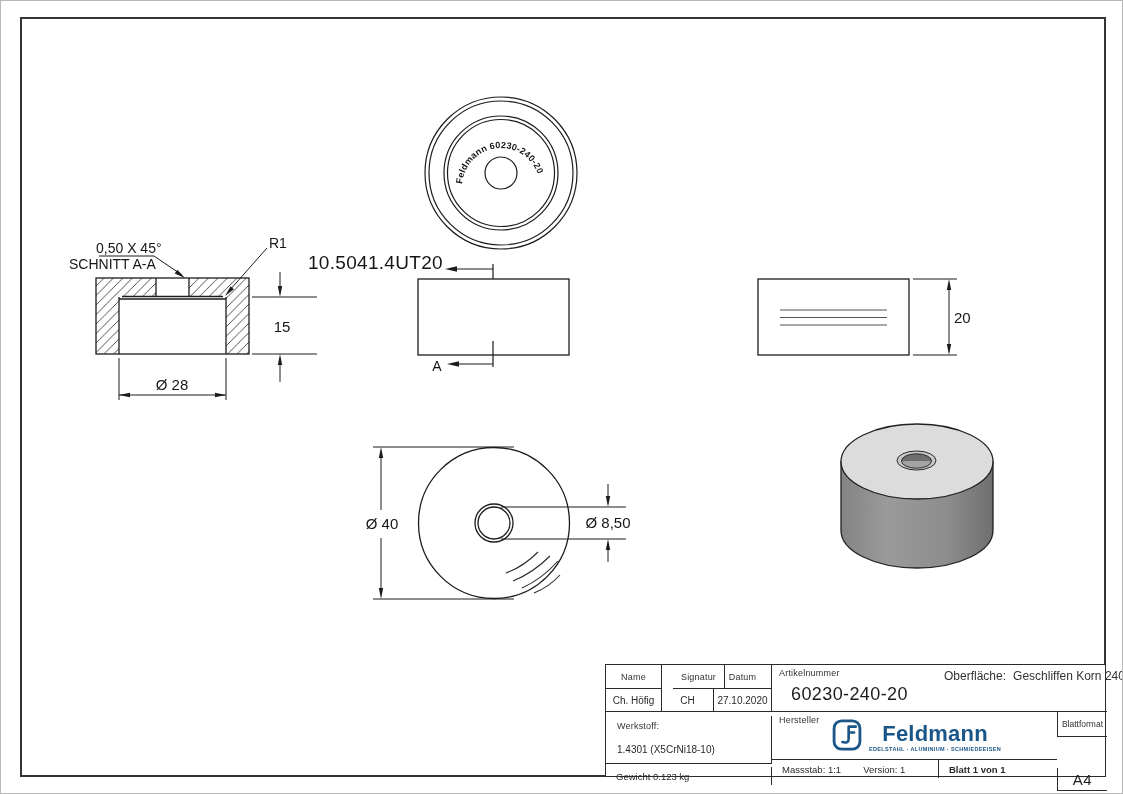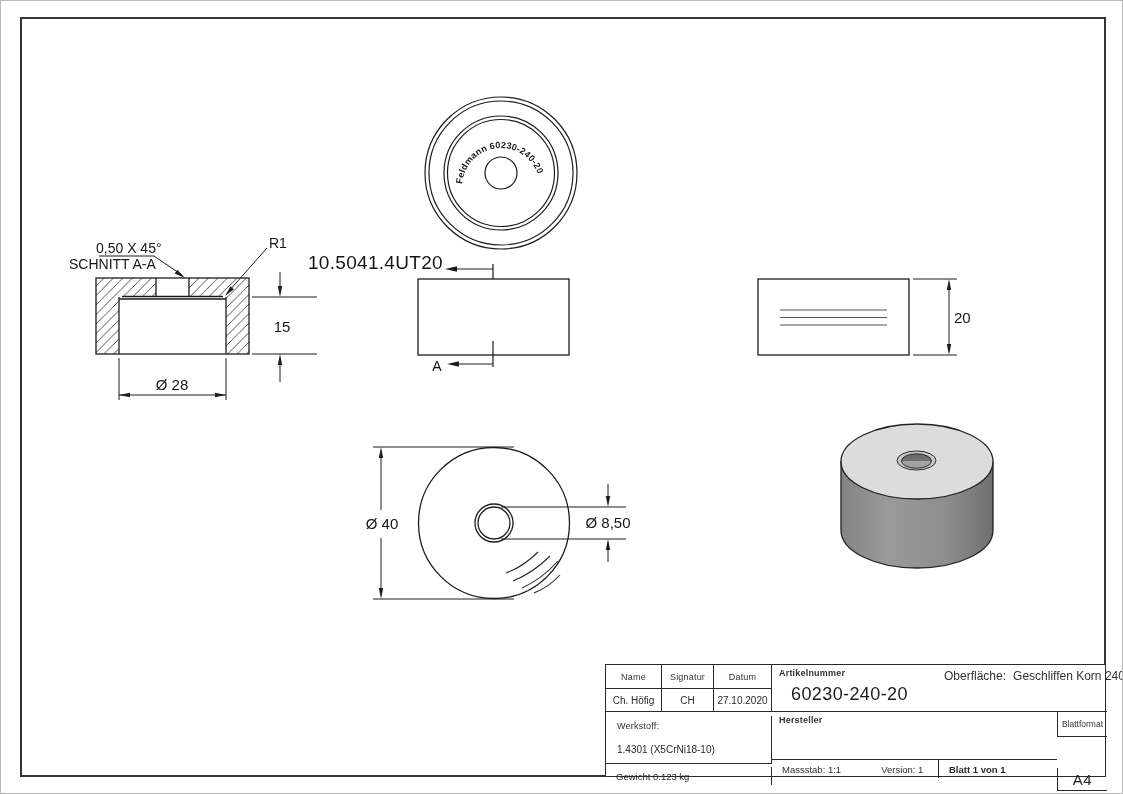--- a/index.html
+++ b/index.html
@@ -22,31 +22,31 @@
   .tblock{position:absolute;left:604px;top:663px;width:501px;height:113px;box-sizing:border-box;
           border:1px solid #2a2a2a;background:#fff;}
   .c{position:absolute;box-sizing:border-box;border-color:#2a2a2a;}
   .bb{border-bottom:1px solid #2a2a2a;text-align:center;} .br{border-right:1px solid #2a2a2a;} .bl{border-left:1px solid #2a2a2a;}
   .cent{display:flex;align-items:center;justify-content:center;}
   .lab{font-size:9px;color:#333;letter-spacing:.2px;}
   .val{font-size:10px;color:#2a2a2a;}
   .artnum{position:absolute;left:8px;top:19px;font-size:18px;letter-spacing:.4px;color:#1d1d1d;margin-left:11px;}
   .surface{position:absolute;left:172px;top:4px;font-size:12px;color:#333;white-space:nowrap;}
   .surface span{margin-right:7px;}
-  .cellpadlab{position:absolute;left:7px;top:3px;font-weight:bold;}
+  .cellpadlab{position:absolute;left:7px;top:3px;}
   
   .logo{position:absolute;left:60px;top:6px;display:flex;align-items:flex-start;}
   .logo-icon{width:30px;height:34px;margin-right:7px;}
   .logo-textcol{display:flex;flex-direction:column;}
   .logo-brand{font-size:22px;line-height:24px;font-weight:600;color:#1a5688;letter-spacing:.2px;margin-top:4px;}
   .logo-tag{font-size:5.5px;line-height:6px;color:#1a5688;letter-spacing:.35px;font-weight:700;white-space:nowrap;}
   .a4{font-size:15px;color:#1d1d1d;letter-spacing:.5px;}
   .fmt-lab{font-size:8.5px;color:#333;}
   .brow{font-size:9.5px;color:#2a2a2a;display:flex;align-items:center;padding-left:10px;}
-  .brow .sp2{margin-left:40px;}
+  .brow .sp2{margin-left:22px;}
 </style>
 </head>
 <body>
 
 <div class="page">
   <div class="frame"></div>
 
   <svg width="1123" height="794" viewBox="0 0 1123 794" style="position:absolute;left:0;top:0;" xmlns="http://www.w3.org/2000/svg">
     <defs>
       <pattern id="hatch" width="9.5" height="9.5" patternUnits="userSpaceOnUse">
@@ -160,21 +160,21 @@
       <ellipse cx="915.5" cy="459.5" rx="19.5" ry="9.5" fill="#c9c9c9" stroke="#2a2a2a" stroke-width="1"></ellipse>
       <ellipse cx="915.5" cy="460" rx="15" ry="7.2" fill="#a3a3a3" stroke="none"></ellipse>
       <path d="M900.5,460 A15,7.2 0 0 1 930.5,460 Z" fill="#6e6e6e" stroke="none"></path>
       <ellipse cx="915.5" cy="460" rx="15" ry="7.2" fill="none" stroke="#2a2a2a" stroke-width="1"></ellipse>
     </g>
   </svg>
 
   <div class="tblock">
 
     <div class="c br bb cent lab" style="left:0;top:0;width:56px;height:24px;">Name</div>
-    <div class="c br bb cent lab" style="left:56px;top:0;width:52px;height:24px;">Signatur</div>
+    <div class="c br bb cent lab" style="left:67px;top:0;width:52px;height:24px;">Signatur</div>
     <div class="c br bb cent lab" style="left:108px;top:0;width:58px;height:24px;">Datum</div>
 
     <div class="c bb" style="left:166px;top:0;width:335px;height:47px;">
       <div class="lab cellpadlab">Artikelnummer</div>
       <div class="artnum">60230-240-20</div>
       <div class="surface">
         <span>Oberfläche:</span><span>Geschliffen Korn 240</span>
       </div>
     </div>
 
@@ -182,20 +182,30 @@
     <div class="c br bb cent val" style="left:56px;top:24px;width:52px;height:23px;">CH</div>
     <div class="c br bb cent val" style="left:108px;top:24px;width:58px;height:23px;">27.10.2020</div>
 
     <div class="c br bb" style="left:0;top:51px;width:166px;height:48px;">
       <div class="lab" style="position:absolute;left:11px;top:5px;">Werkstoff:</div>
       <div class="val" style="position:absolute;left:11px;top:28px;">1.4301 (X5CrNi18-10)</div>
     </div>
 
     <div class="c bb" style="left:166px;top:47px;width:285px;height:48px;">
       <div class="lab cellpadlab">Hersteller</div>
+      <div class="logo">
+        <svg class="logo-icon" viewBox="0 0 36 40">
+          <rect x="2.5" y="3" width="31" height="34" rx="9" fill="none" stroke="#1a5688" stroke-width="3.4"></rect>
+          <path d="M20,10 V24.5 Q20,30.5 12.5,28.5 M20,10 H28.5 M20,17 H26.5" fill="none" stroke="#1a5688" stroke-width="3.2" stroke-linecap="round"></path>
+        </svg>
+        <div class="logo-textcol">
+          <div class="logo-brand">Feldmann</div>
+          <div class="logo-tag">EDELSTAHL · ALUMINIUM · SCHMIEDEEISEN</div>
+        </div>
+      </div>
     </div>
 
     <div class="c bl bb cent fmt-lab" style="left:451px;top:47px;width:50px;height:25px;">Blattformat</div>
     <div class="c bl bb cent a4" style="left:451px;top:72px;width:50px;height:23px;margin-top:31px;">A4</div>
 
     <div class="c br brow" style="left:0;top:102px;width:166px;height:18px;">Gewicht 0.123 kg</div>
     <div class="c br brow" style="left:166px;top:95px;width:167px;height:18px;">
       <span>Massstab: 1:1</span>
       <span class="sp2">Version: 1</span>
     </div>

